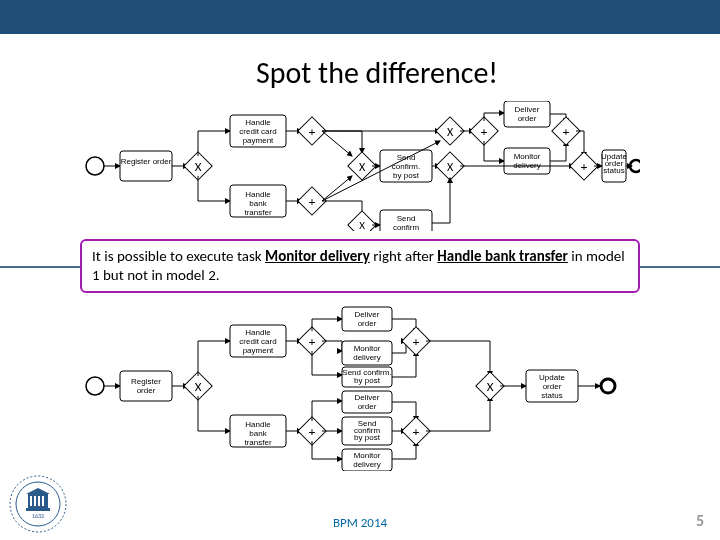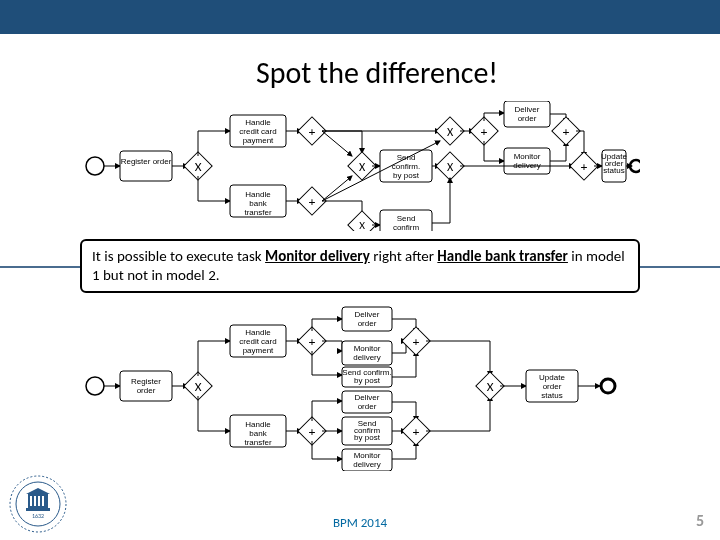--- a/index.html
+++ b/index.html
@@ -1,21 +1,21 @@
 <!DOCTYPE html>
 <html><head>
 <meta charset="utf-8">
 <style>
   html,body{margin:0;padding:0;width:720px;height:540px;font-family:"Calibri","Segoe UI",Arial,sans-serif;background:#fff;color:#000;}
   .topbar{width:100%;height:34px;background:#1f4e79;}
   .title{font-size:30px;text-align:center;margin-top:20px;margin-bottom:10px;font-weight:400;margin-left:34px;}
   .diagram{width:560px;margin:0 auto;display:block;}
   .midwrap{position:relative;width:560px;margin:8px auto;}
   .rule{position:absolute;left:-80px;right:-80px;top:50%;height:0;border-top:2px solid #4a6c8f;}
-  .callout{position:relative;border:2px solid #000000;border-radius:6px;background:#fff;padding:6px 10px;font-size:15px;line-height:1.25;}
+  .callout{position:relative;border:2px solid #a21caf;border-radius:6px;background:#fff;padding:6px 10px;font-size:15px;line-height:1.25;}
   .callout u{text-decoration:underline;}
   .footer{position:absolute;bottom:10px;left:0;width:720px;}
   .footer-text{text-align:center;font-size:13px;color:#0369a1;}
   .footer-num{position:absolute;right:16px;bottom:0;font-size:16px;font-weight:600;color:#999;}
   .logo{position:absolute;left:8px;bottom:6px;}
   
   .task-text{font-family:Arial,sans-serif;font-size:8px;text-anchor:middle;}
 </style>
 </head>
 <body>

